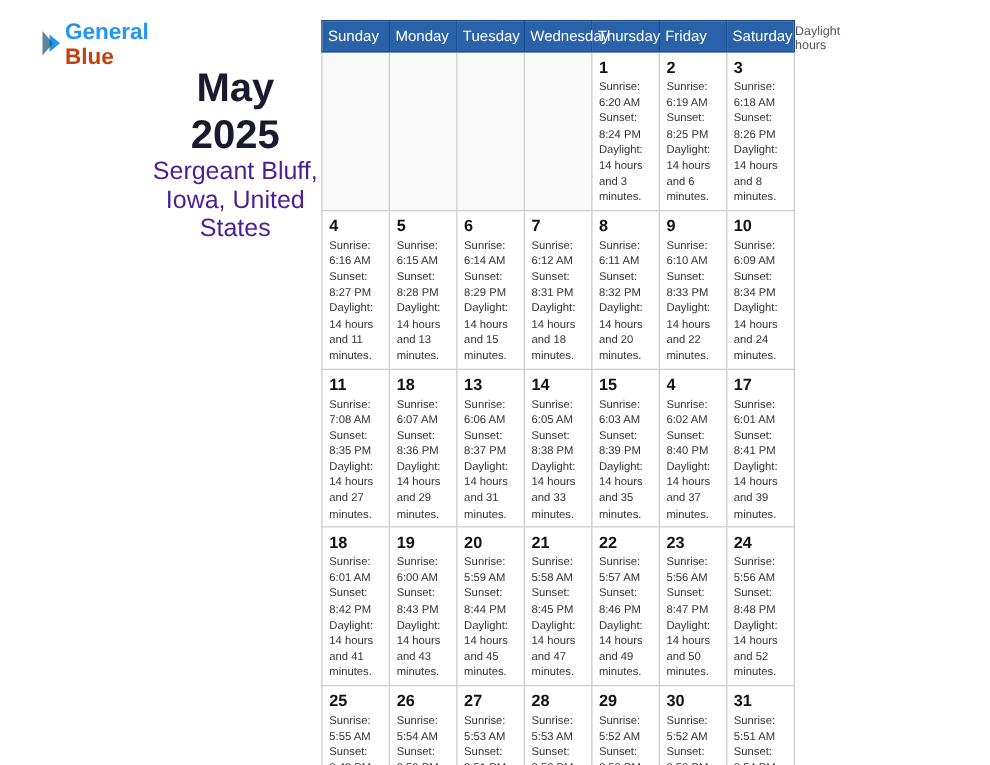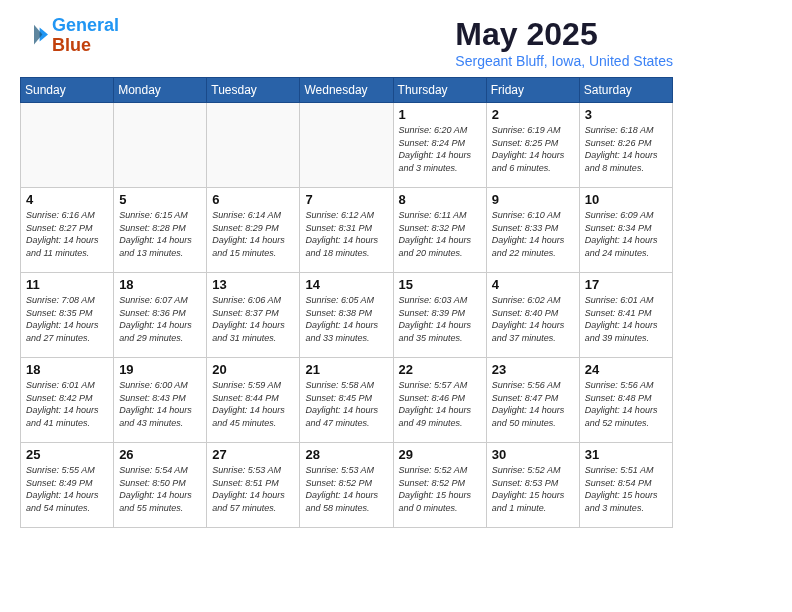--- a/index.html
+++ b/index.html
@@ -8,21 +8,21 @@
       background: #fff;
       width: 792px;
       height: 612px;
       overflow: hidden;
     }
     .page {
       width: 689px;
       height: 612px;
       padding: 16px 16px 10px 20px;
       display: flex;
-      flex-direction: column;
+      flex-direction: row;
     }
     .header {
       display: flex;
       justify-content: space-between;
       align-items: flex-start;
       margin-bottom: 8px;
     }
     .logo {
       display: flex;
       align-items: center;
@@ -35,30 +35,31 @@
     }
     .logo-text span {
       color: #2196f3;
     }
     .logo-icon {
       width: 28px;
       height: 28px;
       margin-right: 4px;
     }
     .title-block {
-      text-align: left;
+      text-align: center;
+      margin-top: 36px;
     }
     .month-title {
       font-size: 32px;
       font-weight: bold;
       color: #1a1a2e;
     }
     .location {
-      font-size: 14px;
-      color: #3b82f6;
+      font-size: 20px;
+      color: #4c1d95;
     }
     .cal-table {
       width: 100%;
       border-collapse: collapse;
       table-layout: fixed;
     }
     .cal-table th {
       background: #2962a8;
       color: #fff;
       font-size: 12px;
@@ -82,21 +83,20 @@
     .day-num {
       font-size: 13px;
       font-weight: bold;
       color: #111;
       margin-bottom: 2px;
     }
     .day-info {
       font-size: 9px;
       color: #333;
       line-height: 1.4;
-      font-style: italic;
     }
     .footer-note {
       font-size: 10px;
       color: #555;
       margin-top: 4px;
       text-align: left;
     }
   </style>
 </head>
 <body>
@@ -358,13 +358,16 @@
           <td>
             <div class="day-num">31</div>
             <div class="day-info">Sunrise: 5:51 AM
 Sunset: 8:54 PM
 Daylight: 15 hours
 and 3 minutes.</div>
           </td>
         </tr>
       </tbody>
   </table>
+  <div class="footer-note">
+    <span>Daylight hours</span>
+  </div>
 </div>
 
 </body></html>

